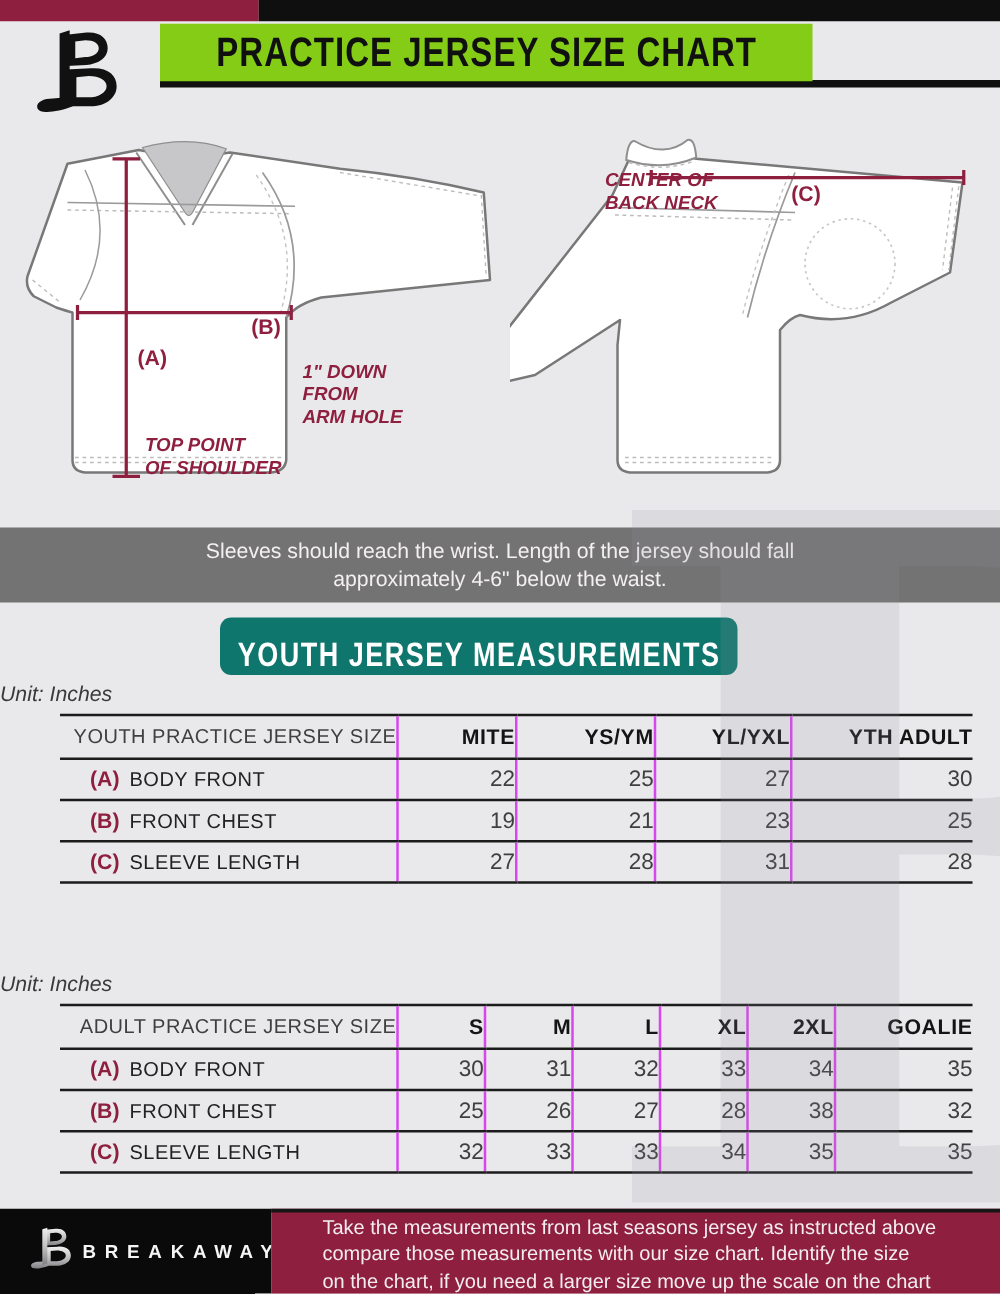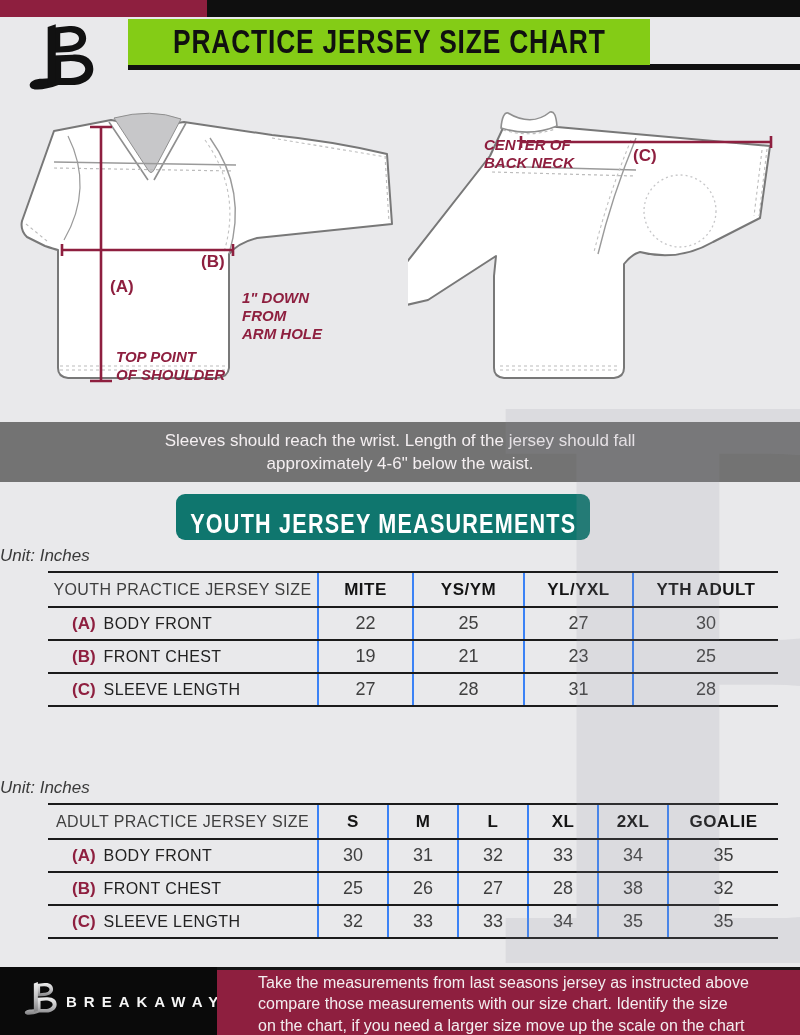--- a/index.html
+++ b/index.html
@@ -30,22 +30,22 @@
     font-size:17px;line-height:23px;white-space:pre-line;}
 
   
   .sec-head{left:176px;width:414px;height:46px;background:#0f766e;border-radius:9px;
     display:flex;align-items:flex-end;justify-content:center;}
   .sec-head .t{color:#fff;font-size:27px;font-weight:800;letter-spacing:1.5px;transform:scaleX(.8);white-space:nowrap;}
   .unit{left:0;width:800px;text-align:left;font-style:italic;font-size:17px;color:#3a3a3a;}
 
   
   table.size{border-collapse:collapse;table-layout:fixed;}
-  table.size th,table.size td{border-top:2px solid #1b1b1b;border-bottom:2px solid #1b1b1b;text-align:center;padding:0;}
-  table.size th+th,table.size td+td{border-left:2px solid #3b82f6;}
+  table.size th,table.size td{border-top:2px solid #1b1b1b;border-bottom:2px solid #1b1b1b;text-align:right;padding:0;}
+  table.size th+th,table.size td+td{border-left:2px solid #d946ef;}
   table.size th{height:33px;font-size:17px;font-weight:700;color:#141414;letter-spacing:.5px;}
   table.size th.lblhead{font-weight:400;font-size:16px;color:#3f3f3f;letter-spacing:.4px;}
   table.size td{height:31px;font-size:18px;color:#3f3f3f;margin-top:12px;}
   table.size td.rowlabel{text-align:left;padding-left:24px;font-size:16px;color:#222;}
   table.size td.rowlabel .rk{color:#8e1f3f;font-weight:800;font-size:17px;margin-right:8px;}
   table.size td.rowlabel .rname{letter-spacing:.4px;}
 
   
   .footer-black{left:0;top:967px;width:217px;height:68px;background:#0a0a0a;}
   .footer-maroon{left:217px;top:967px;width:583px;height:68px;background:#8e1f3f;border-top:3px solid #151515;

